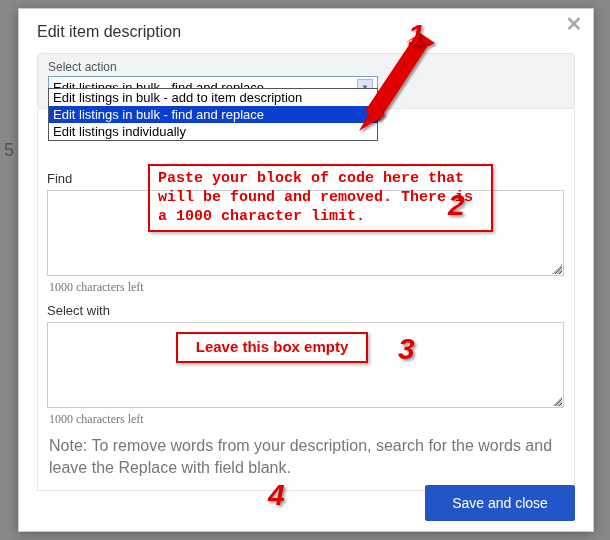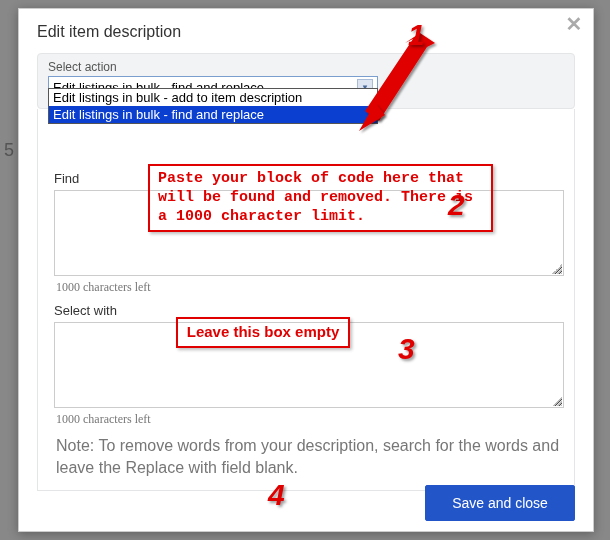--- a/index.html
+++ b/index.html
@@ -99,21 +99,21 @@
   }
   .dropdown .opt.selected {
     background: #0a3fd0;
     color: #fff;
   }
   .panel {
     margin: 0 18px;
     border: 1px solid #e3e5e6;
     border-top: none;
     background: #fff;
-    padding: 8px 10px 10px 16px;
+    padding: 8px 10px 10px 9px;
   }
   .field-label {
     font-size: 13px;
     color: #333;
     margin: 4px 0 4px 0;
   }
   .textarea {
     width: 100%;
     height: 86px;
     border: 1px solid #ccc;
@@ -228,20 +228,21 @@
   <div class="action-bar">
     <div class="action-label">Select action</div>
     <div class="select-box">
       <span>Edit listings in bulk - find and replace</span>
       <span class="select-caret">▾</span>
     </div>
 
     <div class="dropdown">
       <div class="opt">Edit listings in bulk - add to item description</div>
       <div class="opt selected">Edit listings in bulk - find and replace</div>
+      <div class="opt">Edit listings individually</div>
     </div>
   </div>
 
   <div class="panel" style="padding-top:58px;">
     <div class="field-label">Find</div>
     <div class="textarea">
       <span></span>
       <div class="grip"></div>
     </div>
     <div class="chars-left">1000 characters left</div>
@@ -270,16 +271,16 @@
   </defs>
   <polygon points="75,8 90,18 82,22 34,96 20,86 68,14 60,18" fill="#e00000" filter="url(#sh)"></polygon>
   <polygon points="14,106 40,90 30,78" fill="#e00000" filter="url(#sh)"></polygon>
 </svg>
 
 <div class="anno-num" style="top:18px; left:408px;">1</div>
 
 <div class="anno-box" style="top:164px; left:148px; width:345px;font-family:Liberation Mono, monospace;">Paste your block of code here that will be found and removed. There is a 1000 character limit.</div>
 <div class="anno-num" style="top:188px; left:448px;">2</div>
 
-<div class="anno-box" style="top:317px; left:176px; width:174px; text-align:center;">Leave this box empty</div>
+<div class="anno-box" style="top:332px; left:176px; width:192px; text-align:center;">Leave this box empty</div>
 <div class="anno-num" style="top:332px; left:398px;">3</div>
 
 <div class="anno-num" style="top:478px; left:268px;">4</div>
 
 </body></html>

